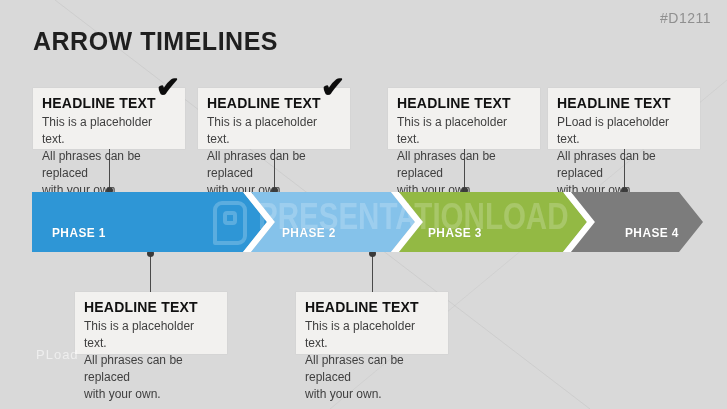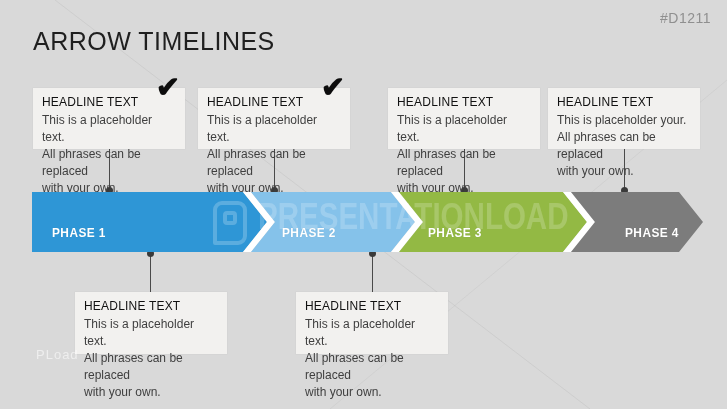--- a/index.html
+++ b/index.html
@@ -7,36 +7,36 @@
   body {
     position:relative;
     background:#d9d9d9;
     font-family:"Liberation Sans", sans-serif;
     overflow:hidden;
   }
   .deco-lines { position:absolute; inset:0; pointer-events:none; }
 
   .slide-title {
     position:absolute; left:33px; top:27px;
-    font-size:25px; font-weight:400; letter-spacing:0.5px; color:#1f1f1f;
+    font-size:25px; font-weight:700; letter-spacing:0.5px; color:#1f1f1f;
   }
   .slide-code {
     position:absolute; right:16px; top:10px;
     font-size:14px; color:#8f8f8f; letter-spacing:0.5px;
   }
 
   .card {
     position:absolute; width:152px; height:61px;
     background:#f2f1ef;
     padding:7px 9px 6px 9px;
     box-shadow:0 0 0 0.5px rgba(0,0,0,0.03);
   }
   .card.bottom { height:62px; }
   .card-headline {
-    font-size:12px; font-weight:normal; color:#111; letter-spacing:0.2px;
+    font-size:14px; font-weight:bold; color:#111; letter-spacing:0.2px;
     margin-bottom:3px; white-space:nowrap;
   }
   .card-body { font-size:12px; line-height:1.42; color:#3f3f3f; }
   .check {
     position:absolute; top:-15px; right:5px;
     font-size:29px; font-weight:bold; color:#0c0c0c; line-height:1;
   }
 
   .connector {
     position:absolute; width:1px; background:#4a4a4a;
@@ -126,21 +126,21 @@
   <div class="card-body">
     <div>This is a placeholder text.</div>
     <div>All phrases can be replaced</div>
     <div>with your own.</div>
   </div>
 </div>
 
 <div class="card" style="left:548px; top:88px;">
   <div class="card-headline">HEADLINE TEXT</div>
   <div class="card-body">
-    <div>This is placeholder your.</div>
+    <div>PLoad is placeholder text.</div>
     <div>All phrases can be replaced</div>
     <div>with your own.</div>
   </div>
 </div>
 
 <svg class="arrow-band" width="727" height="60" viewBox="0 0 727 60">
   <polygon points="32,0 243,0 267,30 243,60 32,60" fill="#2e96d6"></polygon>
   <polygon points="243,0 251,0 275,30 251,60 243,60 267,30" fill="#ffffff"></polygon>
   <polygon points="251,0 391,0 415,30 391,60 251,60 275,30" fill="#85c2ea"></polygon>
   <polygon points="391,0 399,0 423,30 399,60 391,60 415,30" fill="#ffffff"></polygon>

